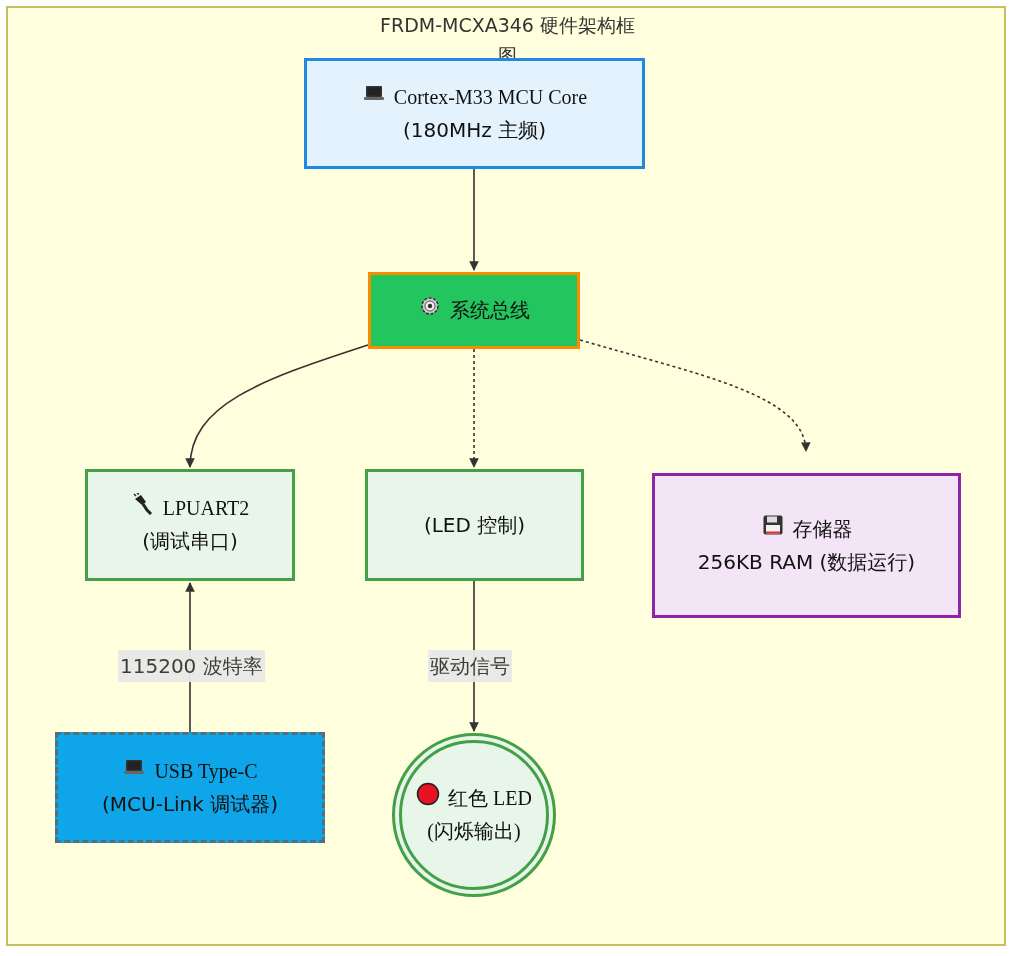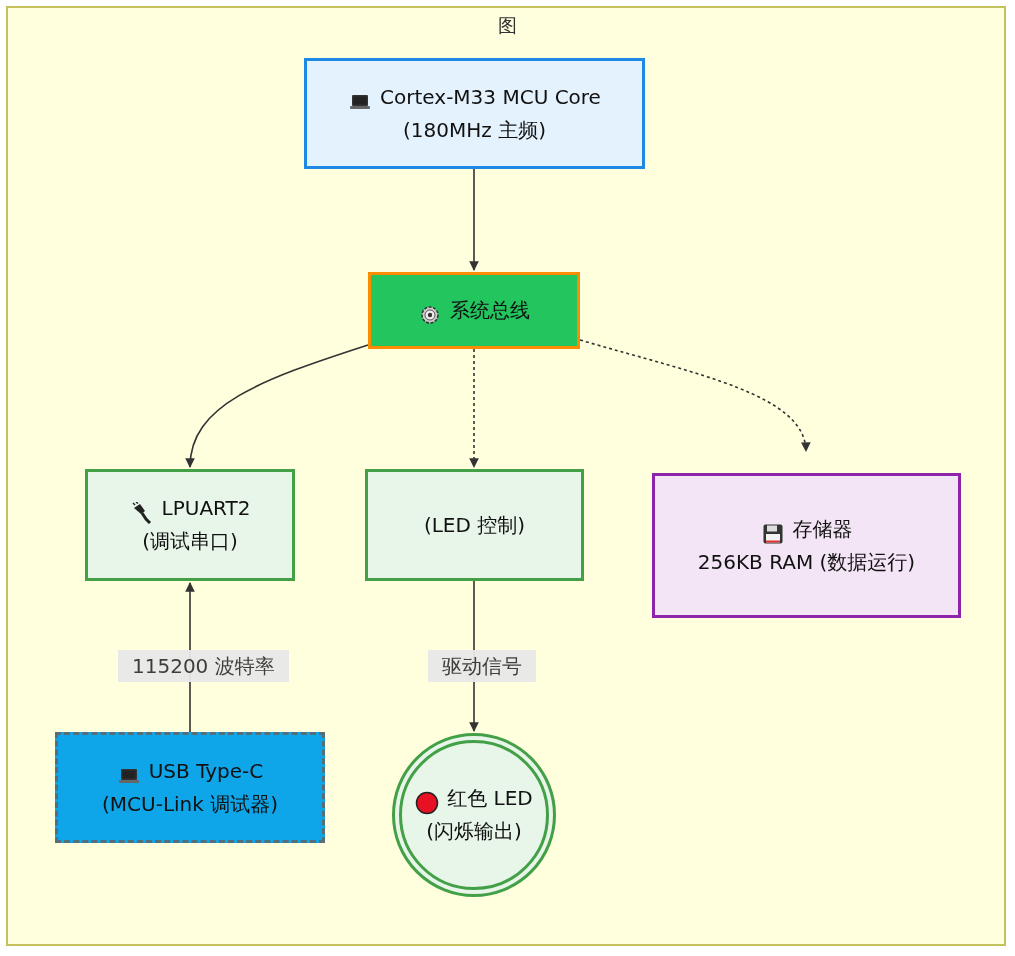--- a/index.html
+++ b/index.html
@@ -15,33 +15,34 @@
           font-size: 20px; line-height: 33px; color: #111; }
   .n-core { left: 304px; top: 58px; width: 341px; height: 111px; background: #e3f2fd; border: 3px solid #1e88e5; }
   .n-bus  { left: 368px; top: 272px; width: 212px; height: 77px; background: #22c55e; border: 3px solid #fb8c00; }
   .n-uart { left: 85px; top: 469px; width: 210px; height: 112px; background: #e8f5e9; border: 3px solid #43a047; }
   .n-gpio { left: 365px; top: 469px; width: 219px; height: 112px; background: #e8f5e9; border: 3px solid #43a047; }
   .n-mem  { left: 652px; top: 453px; width: 309px; height: 145px; background: #f3e5f5; border: 3px solid #8e24aa; margin-top: 20px; }
   .n-usb  { left: 55px; top: 732px; width: 270px; height: 111px; background: #0ea5e9; border: 3px dashed #546e7a; }
   .n-led  { left: 392px; top: 733px; width: 164px; height: 164px; border-radius: 50%;
             background: #e8f5e9; border: 3px solid #43a047; }
   .n-led::before { content: ""; position: absolute; inset: 4px; border-radius: 50%; border: 3px solid #43a047; }
-  .row { display: flex; align-items: flex-end; gap: 8px; white-space: nowrap; position: relative; }
+  .row { display: flex; align-items: flex-start; gap: 8px; white-space: nowrap; position: relative; font-family: Liberation Serif, serif; }
   .icon { display: inline-flex; align-items: center; justify-content: center; width: 24px; height: 24px; }
   .edge-label { position: absolute; background: #e8e8e8; opacity: 0.95; font-size: 20px; line-height: 32px;
-                padding: 0 14px; color: #333; white-space: nowrap; }
+                padding: 0 2px; color: #333; white-space: nowrap; }
   .lbl-baud { left: 118px; top: 650px; }
   .lbl-drive { left: 428px; top: 650px; }
 </style>
 </head>
 <body>
 
 <div class="frame"></div>
 
 <div class="title">
+  <div>FRDM-MCXA346 硬件架构框</div>
   <div>图</div>
 </div>
 
 <svg id="diagram" width="1015" height="956" viewBox="0 0 1015 956">
   <defs>
     <marker id="arrow" viewBox="0 0 10 10" refX="9" refY="5" markerWidth="6" markerHeight="6" orient="auto">
       <path d="M0,0 L10,5 L0,10 z" fill="#333"></path>
     </marker>
     <marker id="arrow-start" viewBox="0 0 10 10" refX="1" refY="5" markerWidth="6" markerHeight="6" orient="auto">
       <path d="M10,0 L0,5 L10,10 z" fill="#333"></path>

